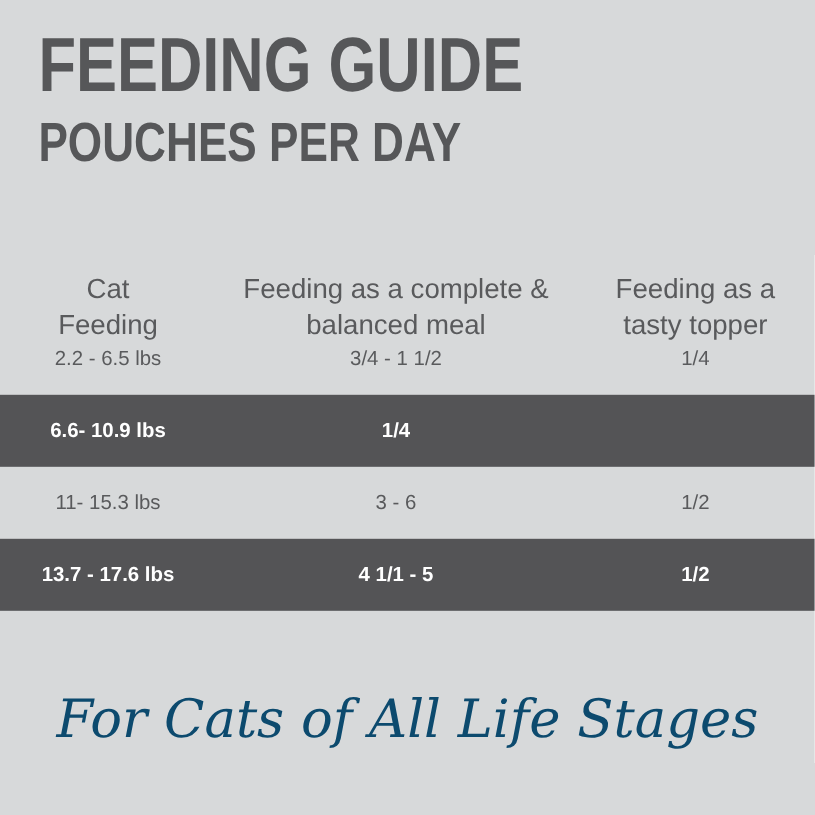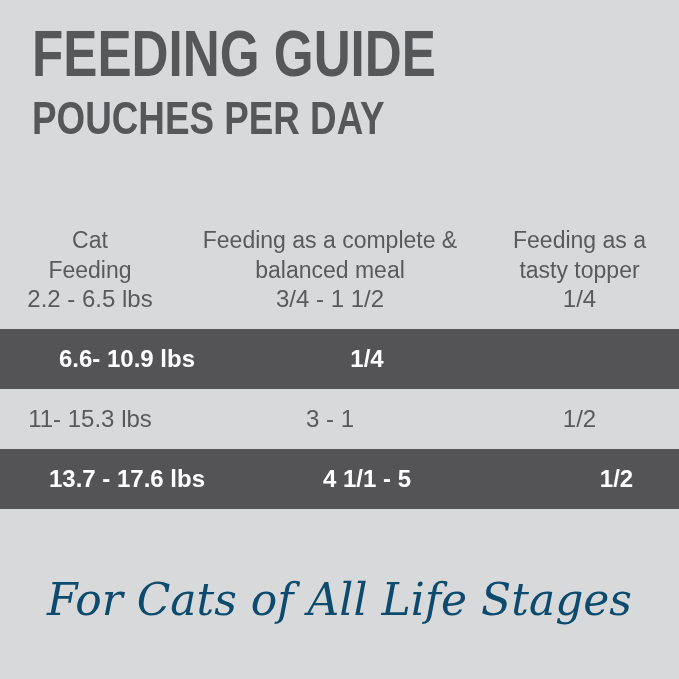--- a/index.html
+++ b/index.html
@@ -59,28 +59,27 @@
   .u3 { width: 112px; background: linear-gradient(to right, #656668, #b2b3b4); }
 
   
   .rows { position: absolute; top: 269px; left: 0; width: 679px; }
   .row {
     display: grid;
     grid-template-columns: 180px 300px 199px;
     height: 60px;
     align-items: center;
     text-align: center;
-    font-size: 24px;
+    font-size: 17px;
     color: #595a5c;
   }
   .row.dark {
     background: #545456;
     color: #ffffff;
     font-weight: bold;
-    padding-left: 37px;
   }
   .cell { padding: 0 4px; }
 
   
   .tagline {
     position: absolute;
     top: 574px;
     left: 0;
     width: 679px;
     text-align: center;
@@ -125,21 +124,21 @@
       <div class="cell">2.2 - 6.5 lbs</div>
       <div class="cell">3/4 - 1 1/2</div>
       <div class="cell">1/4</div>
     </div>
     <div class="row dark">
       <div class="cell">6.6- 10.9 lbs</div>
       <div class="cell">1/4</div>
     </div>
     <div class="row">
       <div class="cell">11- 15.3 lbs</div>
-      <div class="cell">3 - 1</div>
+      <div class="cell">3 - 6</div>
       <div class="cell">1/2</div>
     </div>
     <div class="row dark">
       <div class="cell">13.7 - 17.6 lbs</div>
       <div class="cell">4 1/1 - 5</div>
       <div class="cell">1/2</div>
     </div>
   </div>
 
   <div class="tagline">For Cats of All Life Stages</div>

